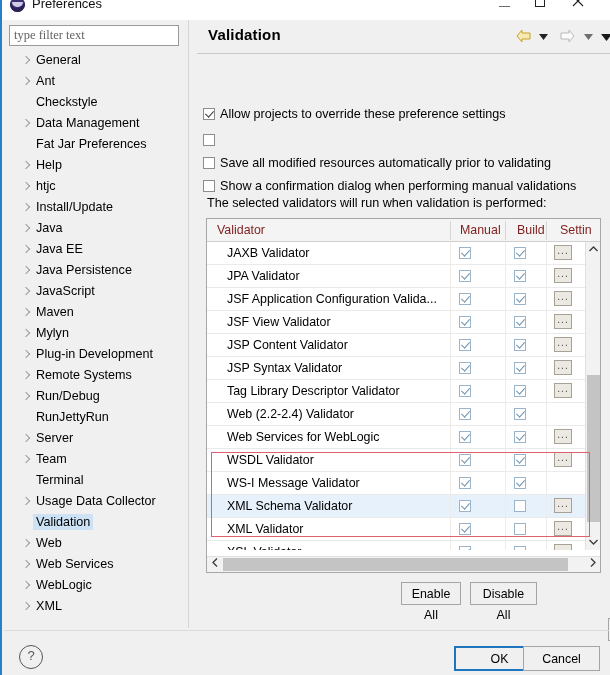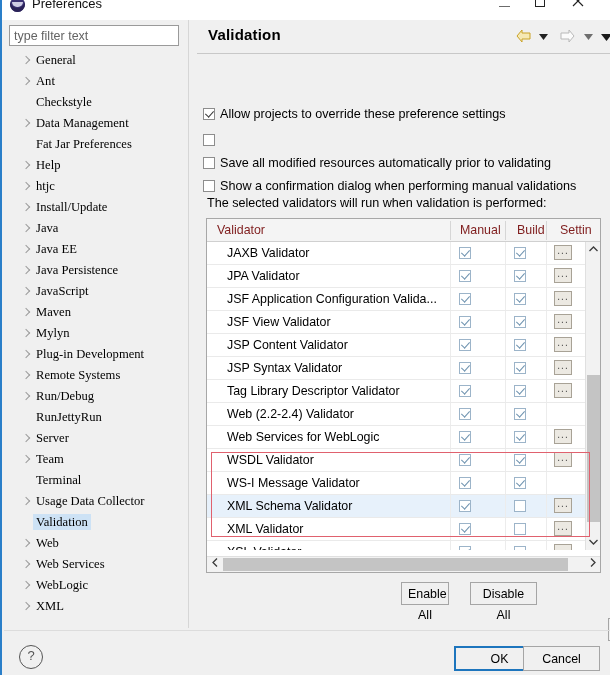--- a/index.html
+++ b/index.html
@@ -19,24 +19,24 @@
   .title-text{position:absolute;left:30px;top:-4px;font-size:13px;color:#111;}
   .wbtn{position:absolute;top:-6px;width:28px;height:20px;color:#333;text-align:center;}
   .wmin{left:488px;}.wmax{left:524px;}.wcls{left:562px;}
   .wmin i{display:block;width:11px;height:1px;background:#6b6b6b;margin:12px auto 0;}
   .wmax i{display:block;width:10px;height:10px;border:1.3px solid #222;margin:3px auto 0;box-sizing:border-box;}
   .wcls svg{margin-top:1px;}
 
   
   .filter-wrap{position:absolute;left:7px;top:25px;width:170px;height:21px;}
   .filter-input{width:100%;height:100%;box-sizing:border-box;border:1px solid #9a9a9a;background:#fff;
-    font-family:Liberation Sans, sans-serif;font-size:12.5px;color:#0f766e;padding:0 4px;outline:none;}
+    font-family:Liberation Serif, serif;font-size:12.5px;color:#0f766e;padding:0 4px;outline:none;}
   .filter-input::placeholder{color:#636363;opacity:1;}
 
-  .tree{position:absolute;left:4px;top:50px;width:180px;height:578px;background:#f0f0f0;overflow:hidden;font-family:Liberation Serif, serif;}
+  .tree{position:absolute;left:4px;top:50px;width:180px;height:578px;background:#f0f0f0;overflow:hidden;}
   .tree-item{position:relative;height:21px;line-height:21px;padding-left:30px;white-space:nowrap;font-size:12.6px;color:#000;}
   .tree-item .arrow{position:absolute;left:15px;top:0;width:12px;height:21px;}
   .tree-item .arrow:before{content:"";position:absolute;left:2px;top:7px;width:5px;height:5px;
     border-right:1.4px solid #9b9b9b;border-top:1.4px solid #9b9b9b;transform:rotate(45deg);}
   .tree-item.sel .lbl{background:#cde2f5;padding:1px 3px;margin-left:-3px;}
 
   .left-divider{position:absolute;left:186px;top:20px;width:1px;height:608px;background:#d6d6d6;}
 
   
   .pane{position:absolute;left:195px;top:20px;width:415px;height:608px;background:#f0f0f0;}
@@ -86,21 +86,21 @@
   .hscroll{position:absolute;left:0;bottom:0;width:393px;height:16px;background:#f2f2f2;border-top:1px solid #e0e0e0;box-sizing:border-box;}
   .hs-l,.hs-r{position:absolute;top:0;width:15px;height:15px;text-align:center;color:#444;font-size:9px;line-height:15px;}
   .hs-l{left:0;}.hs-r{right:0;}
   .hs-thumb{position:absolute;left:16px;top:1px;width:345px;height:13px;background:#c4c4c4;}
 
   .redbox{position:absolute;left:209px;top:452px;width:379px;height:85px;border:1.4px solid #e0616e;box-sizing:border-box;pointer-events:none;}
 
   
   .btn{position:absolute;background:#f0f0f0;border:1px solid #a5a5a5;box-sizing:border-box;
     font-family:inherit;font-size:12.4px;color:#000;text-align:center;}
-  .b-enable{left:204px;top:562px;width:48px;height:23px;line-height:21px;text-align:center;}
+  .b-enable{left:204px;top:562px;width:60px;height:23px;line-height:21px;text-align:center;}
   .b-disable{left:273px;top:562px;width:67px;height:23px;line-height:21px;}
   .b-restore{left:411px;top:598px;width:104px;height:23px;line-height:21px;}
 
   .bottom-rule{position:absolute;left:2px;top:630px;width:606px;height:1px;background:#dcdcdc;}
   .help-icon{position:absolute;left:17px;top:645px;width:22px;height:22px;border:1.4px solid #555;border-radius:50%;
     font-size:13px;line-height:20px;text-align:center;color:#555;}
   .b-ok{left:420px;top:646px;width:91px;height:25px;line-height:21px;border:2px solid #1d75bd;background:#f0f0f0;margin-left:32px;}
   .b-cancel{left:521px;top:646px;width:77px;height:25px;line-height:23px;}
 </style>
 </head>

